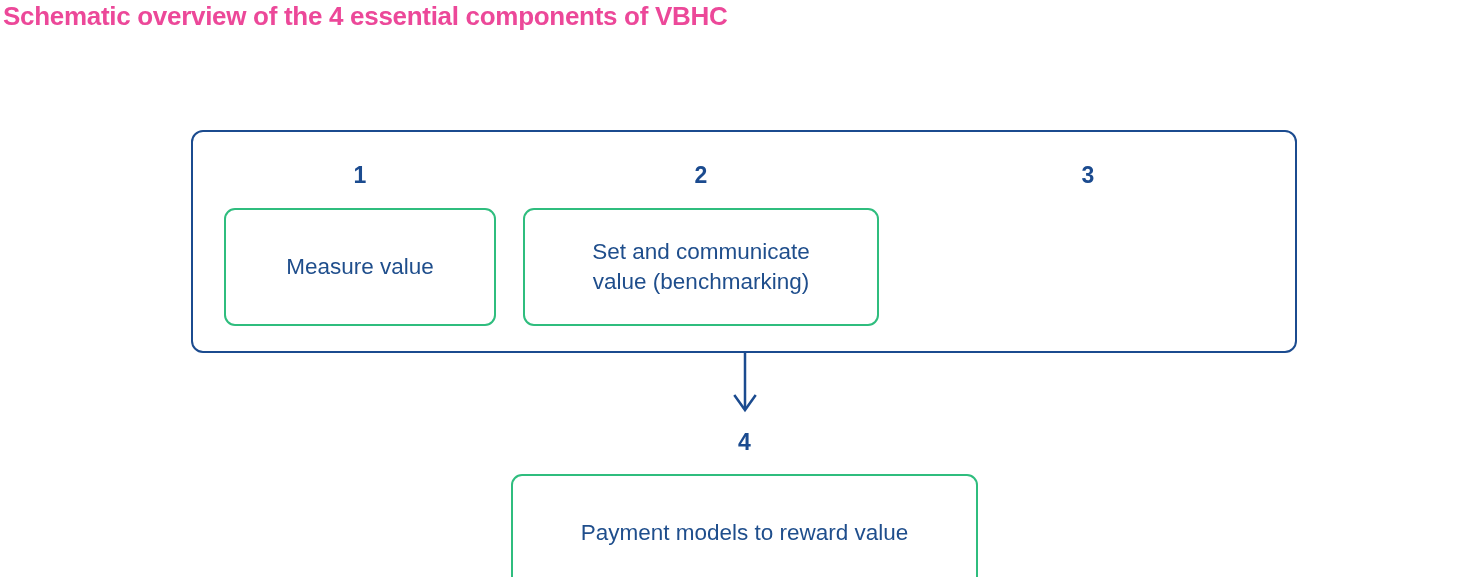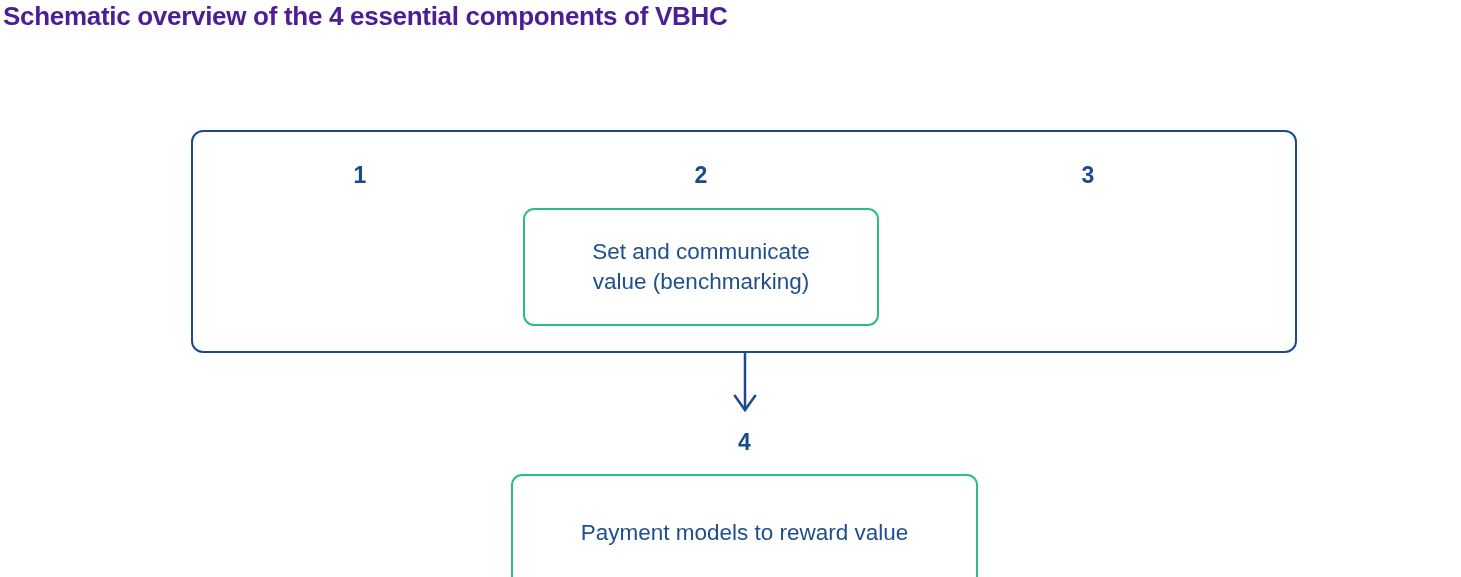--- a/index.html
+++ b/index.html
@@ -16,21 +16,21 @@
     -webkit-font-smoothing: antialiased;
   }
 
   
   .page-title {
     position: absolute;
     left: 3px;
     top: 1px;
     font-size: 26px;
     font-weight: bold;
-    color: #4c1d95;
+    color: #ec4899;
     letter-spacing: -0.3px;
     white-space: nowrap;
   }
 
   
   .group-container {
     position: absolute;
     left: 191px;
     top: 130px;
     width: 1106px;
@@ -106,20 +106,23 @@
 </style>
 </head>
 <body>
 
 <div class="page-title">Schematic overview of the 4 essential components of VBHC</div>
 
 <div class="group-container">
 
   <div class="component component-1">
     <div class="component-number">1</div>
+    <div class="component-card">
+      <div class="component-label">Measure value</div>
+    </div>
   </div>
 
   <div class="component component-2">
     <div class="component-number">2</div>
     <div class="component-card">
       <div class="component-label">Set and communicate
 value (benchmarking)</div>
     </div>
   </div>
 

